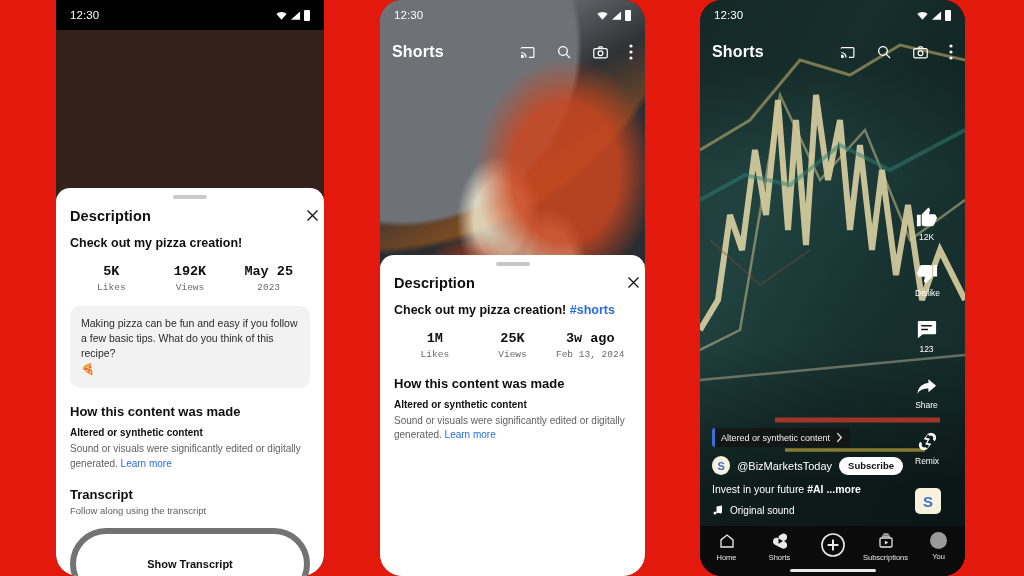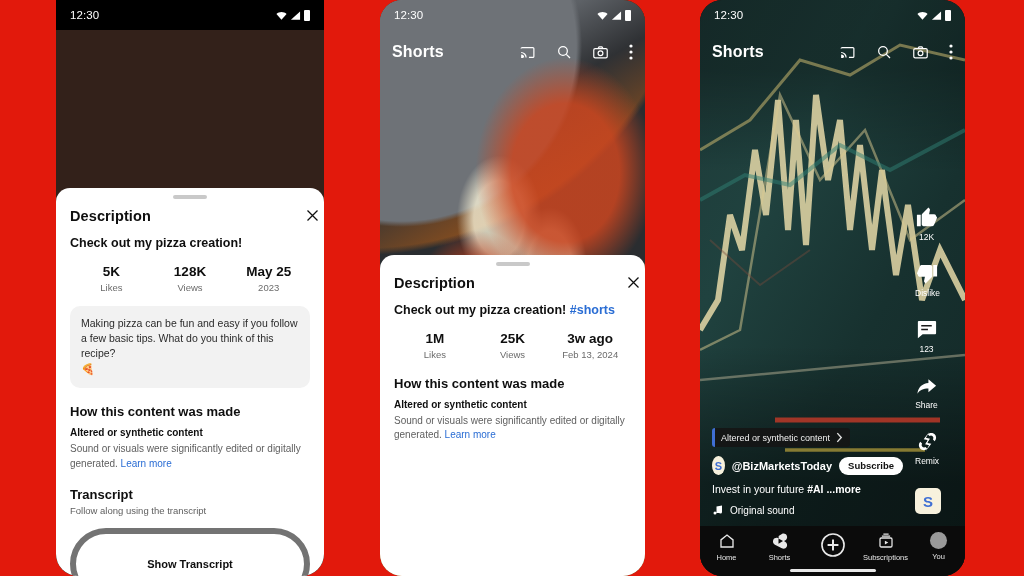--- a/index.html
+++ b/index.html
@@ -120,21 +120,21 @@
   .sheet-title { font-size:14.5px; font-weight:700; color:#0f0f0f; letter-spacing:.1px; }
   .sheet-close { cursor:pointer; line-height:0; }
 
   .desc-line {
     padding:11px 25px 0 14px;
     font-size:12.5px; font-weight:700; color:#0f0f0f; line-height:1.3;
   }
   .hashtag { color:#2a6dd4; font-weight:700; }
 
   .stats {
-    display:flex; padding:13px 16px 0 16px;
+    display:flex; padding:13px 16px 0 16px;font-family:Liberation Mono, monospace;
   }
   .stat { flex:1; text-align:center; }
   .stat:first-child { text-align:center; }
   .stat-val { font-size:13.5px; font-weight:700; color:#0f0f0f; }
   .stat-lbl { font-size:9.5px; color:#6b6b6b; margin-top:3px; }
 
   .desc-box {
     margin:13px 14px 0 14px; padding:10px 11px;
     background:#f2f2f2; border-radius:10px;
     font-size:10.5px; color:#2b2b2b; line-height:1.45;
@@ -190,21 +190,21 @@
     background:rgba(20,20,20,.88); border-left:3px solid #3f6fd4;
     border-radius:3px; padding:4px 7px 4px 6px; margin-bottom:9px;
   }
   .synth-chip span { font-size:9px; color:#f1f1f1; }
   .chan-row { display:flex; align-items:center; gap:7px; }
   .chan-av {
     width:19px; height:19px; border-radius:50%; background:#f7f1dd;
     display:flex; align-items:center; justify-content:center;
     font-size:11px; font-weight:700; color:#3f6fd4;
   }
-  .chan-name { font-size:11px; font-weight:700; color:#fff; }
+  .chan-name { font-size:11px; font-weight:400; color:#fff; }
   .sub-btn {
     background:#fff; color:#0f0f0f; font-size:9.5px; font-weight:600;
     border-radius:999px; padding:3.5px 9px; cursor:pointer;
   }
   .caption { font-size:10.5px; color:#fff; margin-top:8px; }
   .caption b { font-weight:700; }
   .sound-row { display:flex; align-items:center; gap:6px; margin-top:9px; }
   .sound-txt { font-size:10px; color:#fff; }
 
   
@@ -260,21 +260,21 @@
       </div>
 
       <div class="desc-line">Check out my pizza creation!</div>
 
       <div class="stats">
         <div class="stat">
           <div class="stat-val">5K</div>
           <div class="stat-lbl">Likes</div>
         </div>
         <div class="stat">
-          <div class="stat-val">128K</div>
+          <div class="stat-val">192K</div>
           <div class="stat-lbl">Views</div>
         </div>
         <div class="stat">
           <div class="stat-val">May 25</div>
           <div class="stat-lbl">2023</div>
         </div>
       </div>
 
       <div class="desc-box">
         <span>Making pizza can be fun and easy if you follow a few basic tips. What do you think of this recipe?</span>

